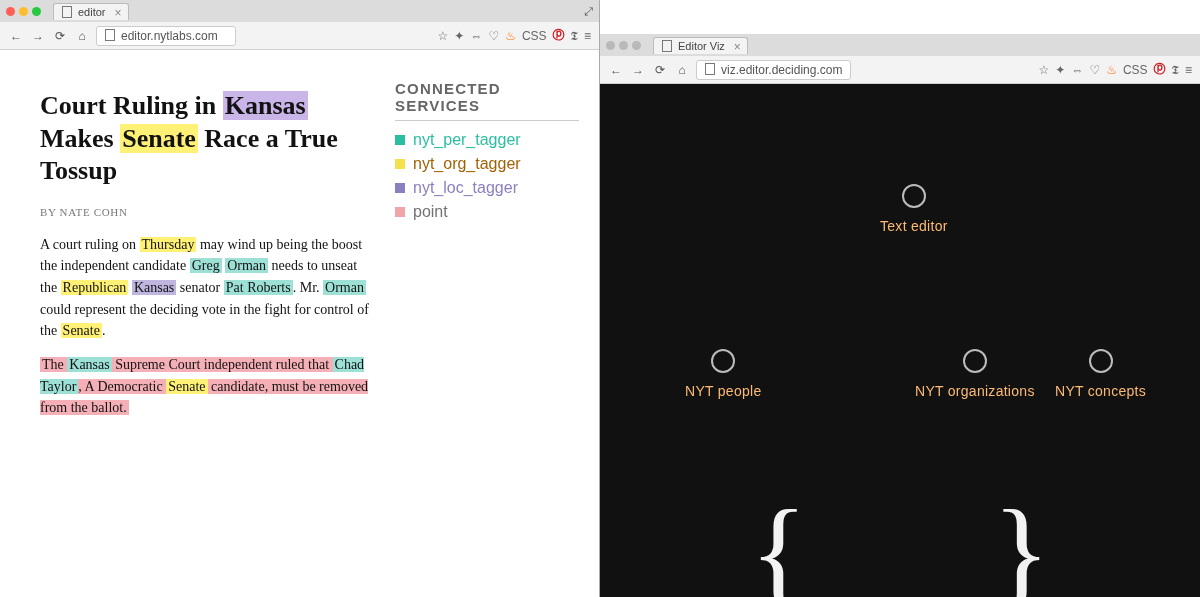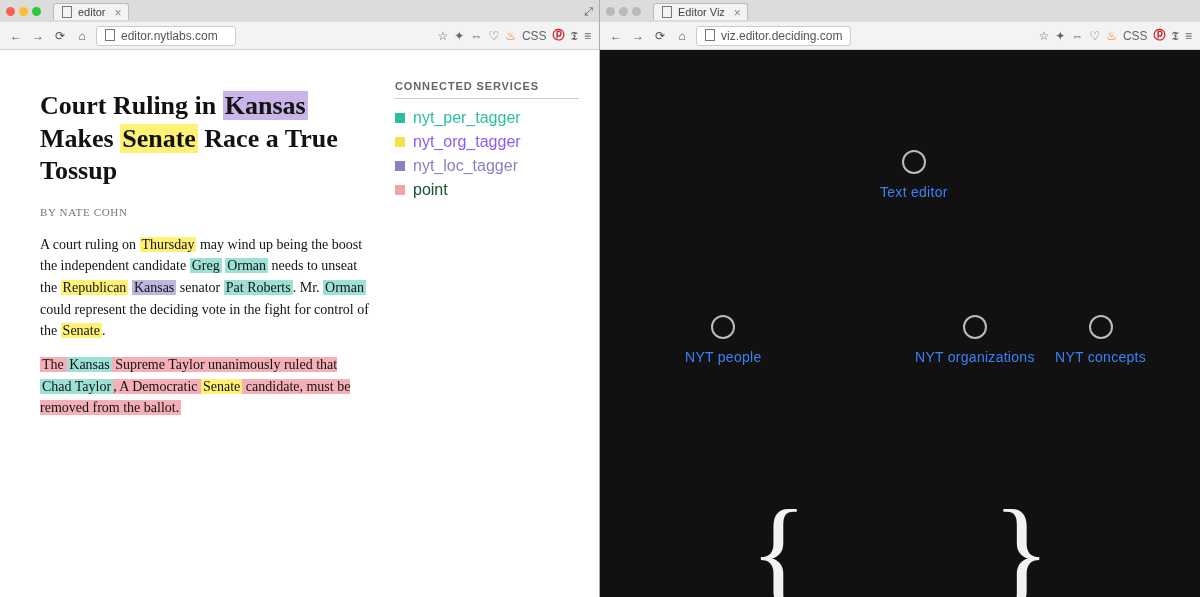--- a/index.html
+++ b/index.html
@@ -1,19 +1,19 @@
 <!DOCTYPE html>
 <html><head>
 <meta charset="utf-8">
 <style>
   * { box-sizing: border-box; margin: 0; padding: 0; }
   html, body { width: 1200px; height: 597px; font-family: -apple-system, Helvetica, Arial, sans-serif; overflow: hidden; }
   .screen { display: flex; width: 1200px; height: 597px; }
   .window { flex: 1 1 50%; display: flex; flex-direction: column; border-right: 1px solid #aaa; background:#fff;}
-  .window:last-child { border-right:none; }
+  .window:last-child { border-right:none;margin-top:34px; }
 
   
   .tabstrip { height: 22px; background: #dcdcdc; display:flex; align-items:center; padding:0 6px; font-size:11px; color:#444; gap:6px;}
   .traffic { display:flex; gap:4px; margin-right:6px;}
   .dot { width:9px; height:9px; border-radius:50%; display:inline-block;}
   .dot.red { background:#ff5f57;}
   .dot.yellow { background:#ffbd2e;}
   .dot.green { background:#28c840;}
   .dot.grey { background:#b9b9b9;}
   .tab { background:#f3f3f3; border:1px solid #bbb; border-bottom:none; border-radius:3px 3px 0 0; padding:2px 22px 2px 8px; display:flex; align-items:center; gap:6px; position:relative; color:#444;}
@@ -47,29 +47,29 @@
   .article .byline { font-size:11px; letter-spacing:0.06em; color:#777; text-transform:uppercase; margin-bottom:16px;}
   .article p { font-size:14px; line-height:1.55; margin-bottom:12px;}
   .hl { padding:0 2px;}
   .hl-yellow { background:#fff176;}
   .hl-purple { background:#c9b5e8;}
   .hl-teal   { background:#9de1d6;}
   .hl-pink   { background:#f5b0b7;}
   .hl-lav    { background:#bfb5df;}
 
   .sidebar { flex:1; padding:30px 20px 0 25px;}
-  .sidebar h4 { font-family: Helvetica, Arial, sans-serif; font-size:11px; letter-spacing:0.08em; color:#666; border-bottom:1px solid #ccc; padding-bottom:6px; margin-bottom:10px;}
+  .sidebar h4 { font-family: Helvetica, Arial, sans-serif; font-size:15px; letter-spacing:0.08em; color:#666; border-bottom:1px solid #ccc; padding-bottom:6px; margin-bottom:10px;}
   .svc { font-family: Helvetica, Arial, sans-serif; font-size:16px; display:flex; align-items:center; gap:8px; margin-bottom:6px;}
   .swatch { width:10px; height:10px; display:inline-block;}
 
   
   .page-right { flex:1; background:#111; color:#eee; position:relative; overflow:hidden;}
   .node { position:absolute; text-align:center; }
   .node .circle { width:24px; height:24px; border:2px solid #bbb; border-radius:50%; margin:0 auto 10px; }
-  .node .label { font-family: "Helvetica Neue", Arial, sans-serif; font-size:14px; color:#3b82f6; letter-spacing:0.02em; white-space:nowrap;}
+  .node .label { font-family: "Helvetica Neue", Arial, sans-serif; font-size:14px; color:#fdba74; letter-spacing:0.02em; white-space:nowrap;}
   .brace { position:absolute; font-size:120px; font-family: Georgia, serif; color:#f2f2f2; }
   .brace.left { left:150px; bottom:-25px;}
   .brace.right { right:150px; bottom:-25px;}
 </style>
 </head>
 <body>
 
 <div class="screen">
 
   <div class="window">
@@ -115,40 +115,40 @@
     <div class="page-left">
       <div class="article">
         <h1>
           <span>Court Ruling in </span><span class="hl hl-purple">Kansas</span><span> Makes </span><span class="hl hl-yellow">Senate</span><span> Race a True Tossup</span>
         </h1>
         <div class="byline">BY NATE COHN</div>
         <p>
           <span>A court ruling on </span><span class="hl hl-yellow">Thursday</span><span> may wind up being the boost the independent candidate </span><span class="hl hl-teal">Greg</span><span> </span><span class="hl hl-teal">Orman</span><span> needs to unseat the </span><span class="hl hl-yellow">Republican</span><span> </span><span class="hl hl-lav">Kansas</span><span> senator </span><span class="hl hl-teal">Pat Roberts</span><span>. Mr. </span><span class="hl hl-teal">Orman</span><span> could represent the deciding vote in the fight for control of the </span><span class="hl hl-yellow">Senate</span><span>.</span>
         </p>
         <p>
-          <span class="hl hl-pink"><span>The </span><span class="hl hl-teal">Kansas</span><span> Supreme Taylor unanimously ruled that </span><span class="hl hl-teal">Chad Taylor</span><span>, A Democratic </span><span class="hl hl-yellow">Senate</span><span> candidate, must be removed from the ballot.</span></span>
+          <span class="hl hl-pink"><span>The </span><span class="hl hl-teal">Kansas</span><span> Supreme Court independent ruled that </span><span class="hl hl-teal">Chad Taylor</span><span>, A Democratic </span><span class="hl hl-yellow">Senate</span><span> candidate, must be removed from the ballot.</span></span>
         </p>
       </div>
       <div class="sidebar">
         <h4>CONNECTED SERVICES</h4>
         <div class="svc">
             <span class="swatch" style="background:#2bbfa2"></span>
             <span style="color:#2bbfa2">nyt_per_tagger</span>
           </div>
         <div class="svc">
             <span class="swatch" style="background:#f3e24b"></span>
-            <span style="color:#8b5cf6">nyt_org_tagger</span>
+            <span style="color:#a16207">nyt_org_tagger</span>
           </div>
         <div class="svc">
             <span class="swatch" style="background:#8c7fbf"></span>
             <span style="color:#8c7fbf">nyt_loc_tagger</span>
           </div>
         <div class="svc">
             <span class="swatch" style="background:#f0a5a9"></span>
-            <span style="color:#14532d">point</span>
+            <span style="color:#737373">point</span>
           </div>
       </div>
     </div>
   </div>
 
   <div class="window">
     <div class="tabstrip">
       <div class="traffic">
         <span class="dot grey"></span>
         <span class="dot grey"></span>

